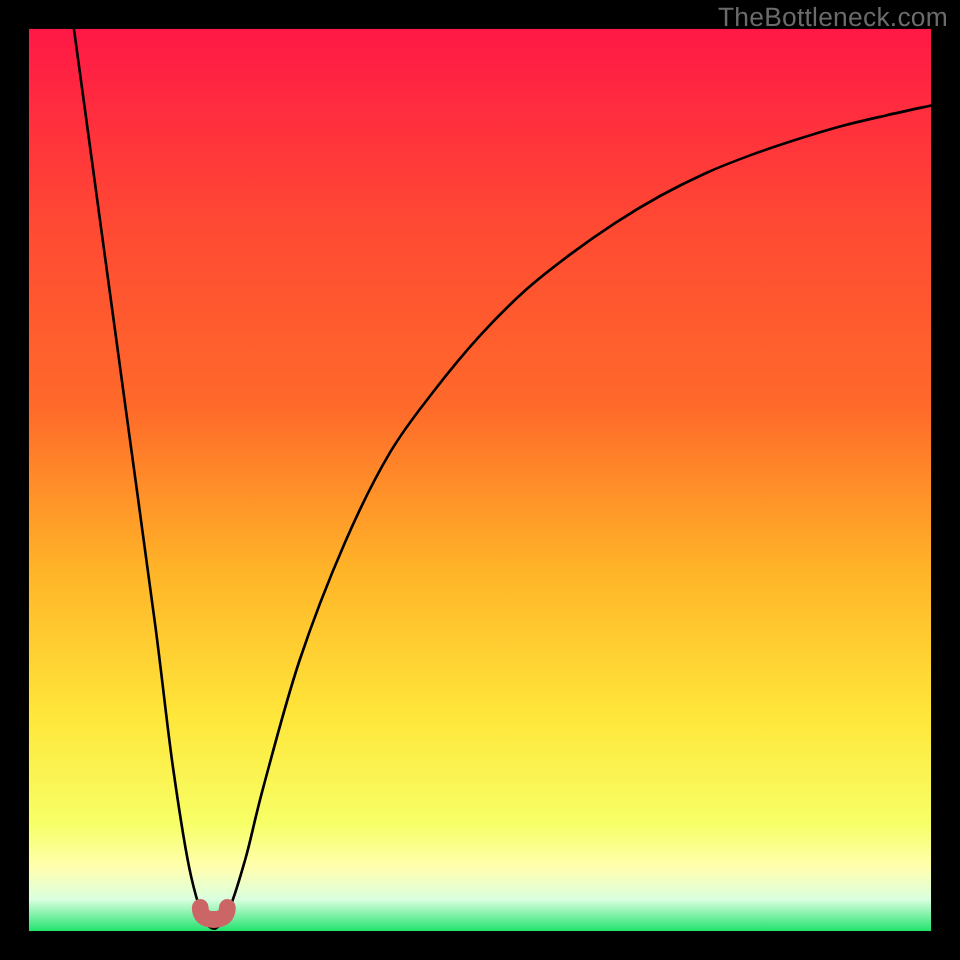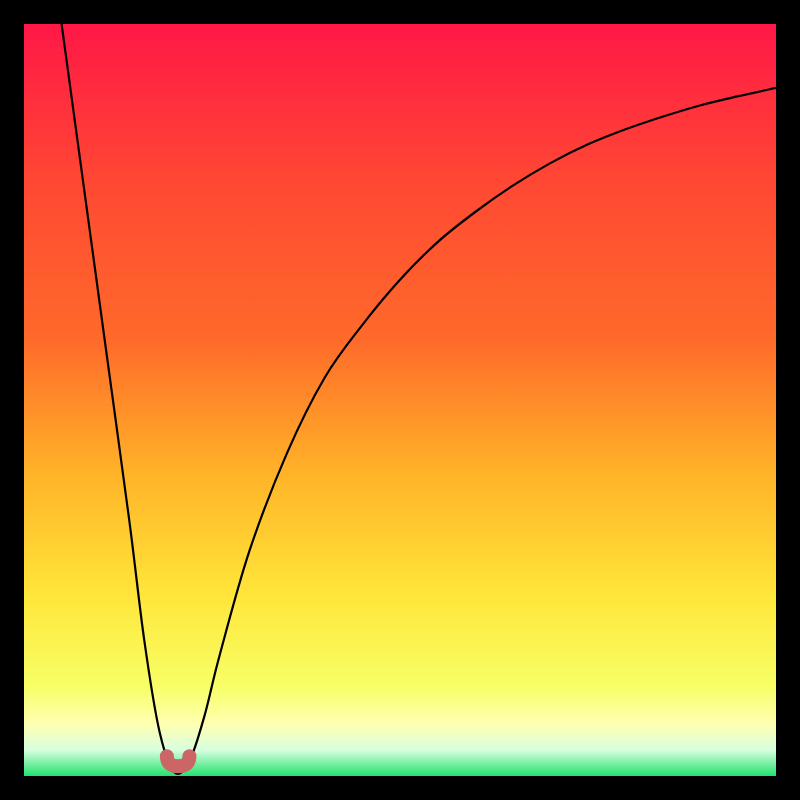--- a/index.html
+++ b/index.html
@@ -37,20 +37,21 @@
   }
   svg {
     display: block;
   }
 </style>
 </head>
 <body>
 
 <div class="frame">
 
+  <div class="watermark">TheBottleneck.com</div>
 
   <div class="plot-area">
     <svg width="752" height="752" viewBox="0 0 752 752" preserveAspectRatio="none">
       <defs>
         <linearGradient id="bg-grad" x1="0" y1="0" x2="0" y2="1">
           <stop id="g0" offset="0%" stop-color="#ff1846"></stop>
           <stop id="g1" offset="22%" stop-color="#ff4a33"></stop>
           <stop id="g2" offset="42%" stop-color="#ff6a2a"></stop>
           <stop id="g3" offset="60%" stop-color="#ffb428"></stop>
           <stop id="g4" offset="76%" stop-color="#ffe63a"></stop>

